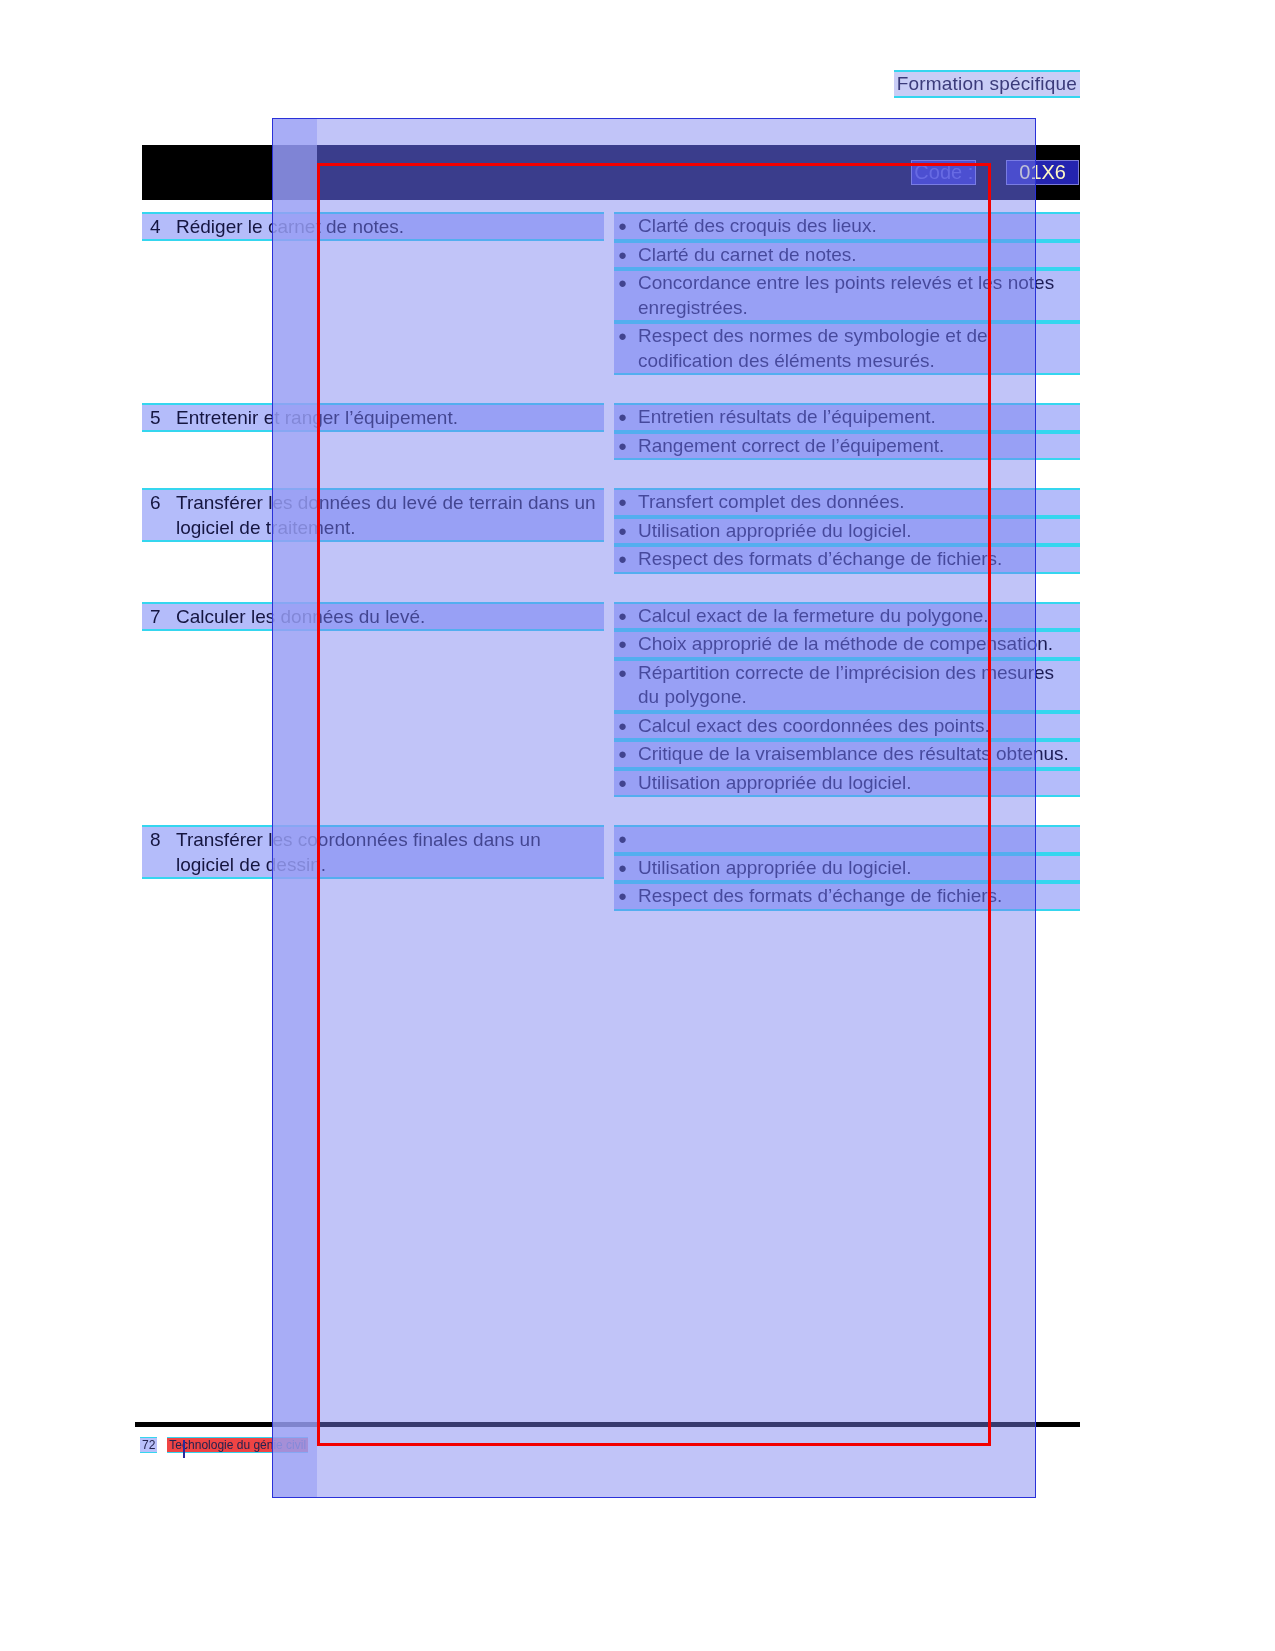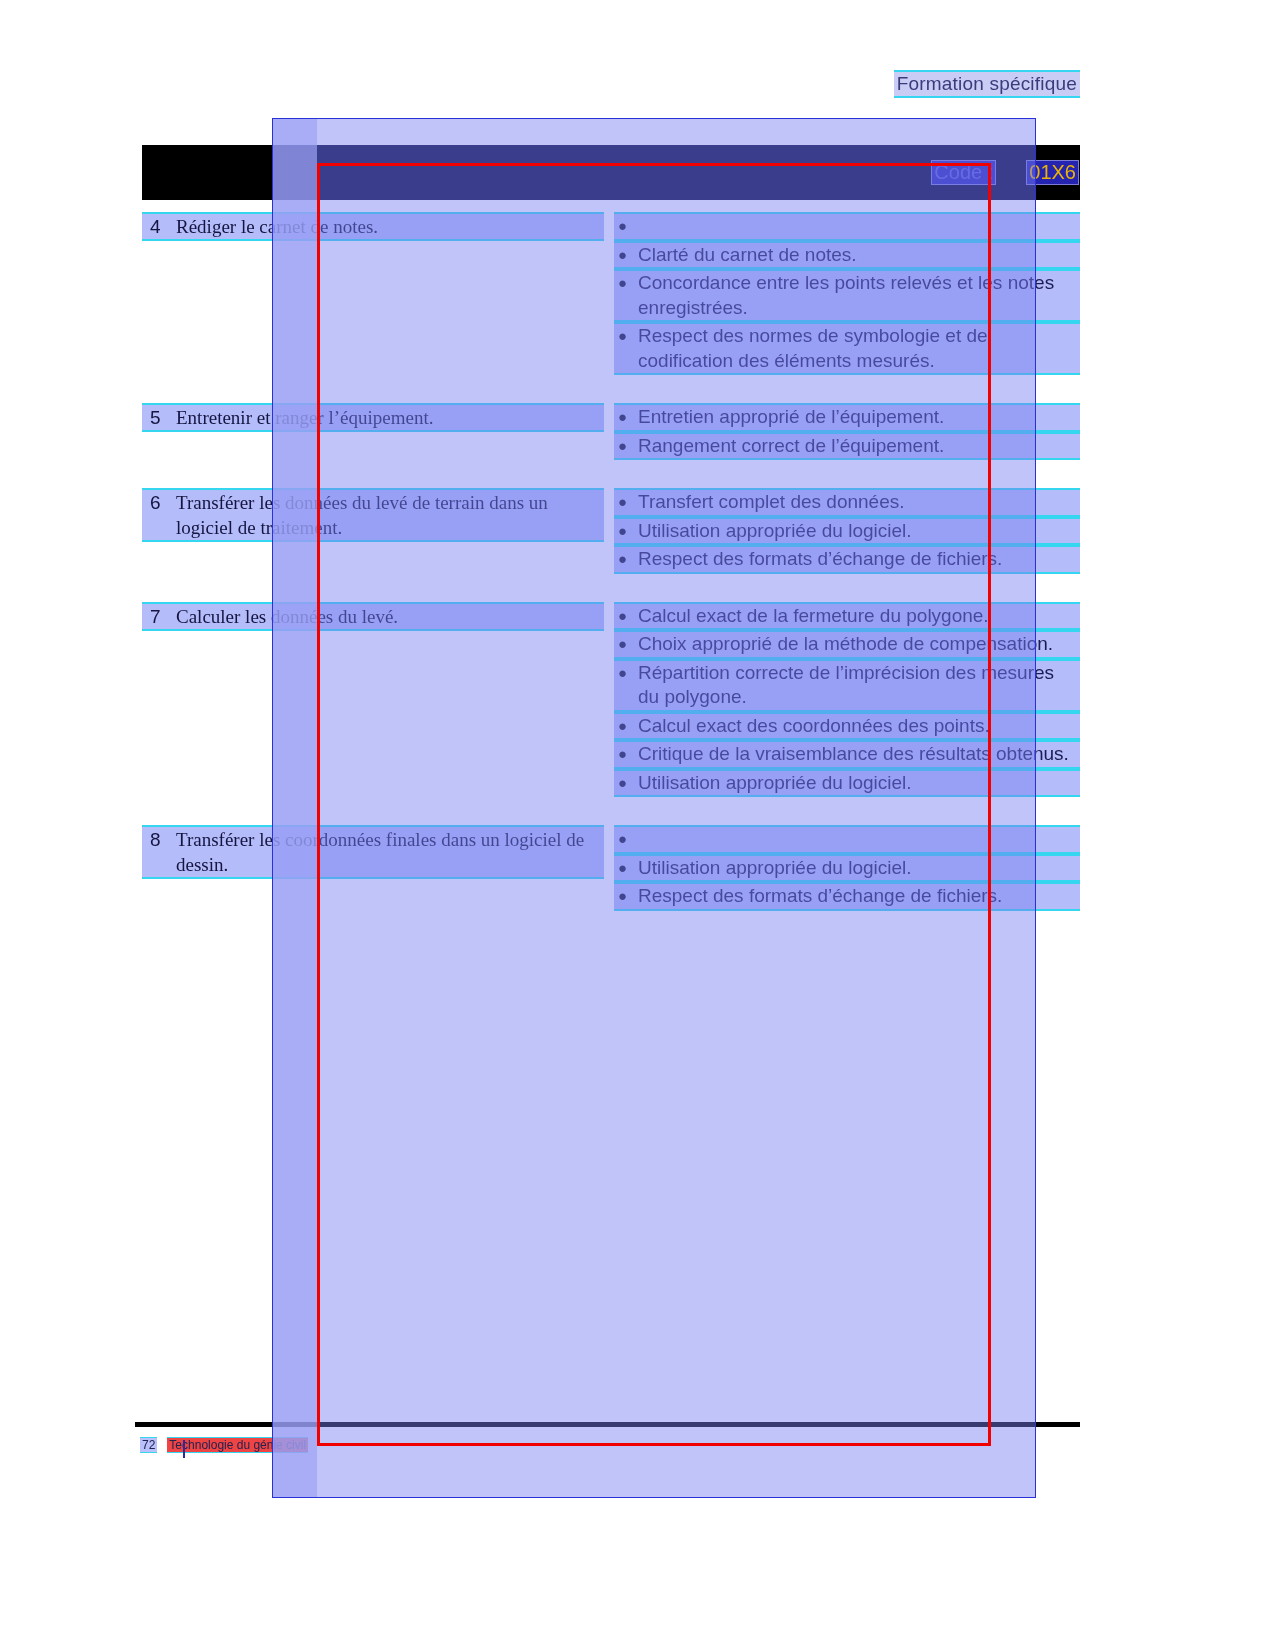--- a/index.html
+++ b/index.html
@@ -106,23 +106,23 @@
     white-space: nowrap;
   }
   #code-label {
     background: #2828b8;
     color: #5a5ad8;
     border: 1px solid #7b7bd8;
     padding: 0 2px;
   }
   #code-value {
     background: #2424b0;
-    color: #eab308;
+    color: #fef9c3;
     border: 1px solid #7b7bd8;
-    padding: 0 2px;
+    padding: 0 12px;
   }
 
   
   #body-table {
     position: absolute;
     left: 142px;
     top: 212px;
     width: 938px;
   }
   .row {
@@ -152,21 +152,20 @@
     box-sizing: border-box;
   }
   .task-num {
     flex: 0 0 34px;
     padding-left: 8px;
     box-sizing: border-box;
   }
   .task-text {
     flex: 1 1 auto;
     padding-right: 8px;
-    font-family: Liberation Serif, serif;
   }
 
   .crit {
     display: flex;
     font-size: 19px;
     line-height: 24.5px;
     color: #1c1c55;
     background: #b4bcfa;
     border-top: 2px solid #35d6ef;
     border-bottom: 2px solid #35d6ef;
@@ -246,20 +245,21 @@
     <div class="row">
       <div class="col-left">
         <div class="task">
           <span class="task-num">4</span>
           <span class="task-text">Rédiger le carnet de notes.</span>
         </div>
       </div>
       <div class="col-right">
         <div class="crit">
           <span class="crit-bullet">●</span>
+          <span class="crit-text">Clarté des croquis des lieux.</span>
         </div>
         <div class="crit">
           <span class="crit-bullet">●</span>
           <span class="crit-text">Clarté du carnet de notes.</span>
         </div>
         <div class="crit">
           <span class="crit-bullet">●</span>
           <span class="crit-text">Concordance entre les points relevés et les notes enregistrées.</span>
         </div>
         <div class="crit">
@@ -272,21 +272,21 @@
     <div class="row">
       <div class="col-left">
         <div class="task">
           <span class="task-num">5</span>
           <span class="task-text">Entretenir et ranger l’équipement.</span>
         </div>
       </div>
       <div class="col-right">
         <div class="crit">
           <span class="crit-bullet">●</span>
-          <span class="crit-text">Entretien approprié de l’équipement.</span>
+          <span class="crit-text">Entretien résultats de l’équipement.</span>
         </div>
         <div class="crit">
           <span class="crit-bullet">●</span>
           <span class="crit-text">Rangement correct de l’équipement.</span>
         </div>
       </div>
     </div>
 
     <div class="row">
       <div class="col-left">

